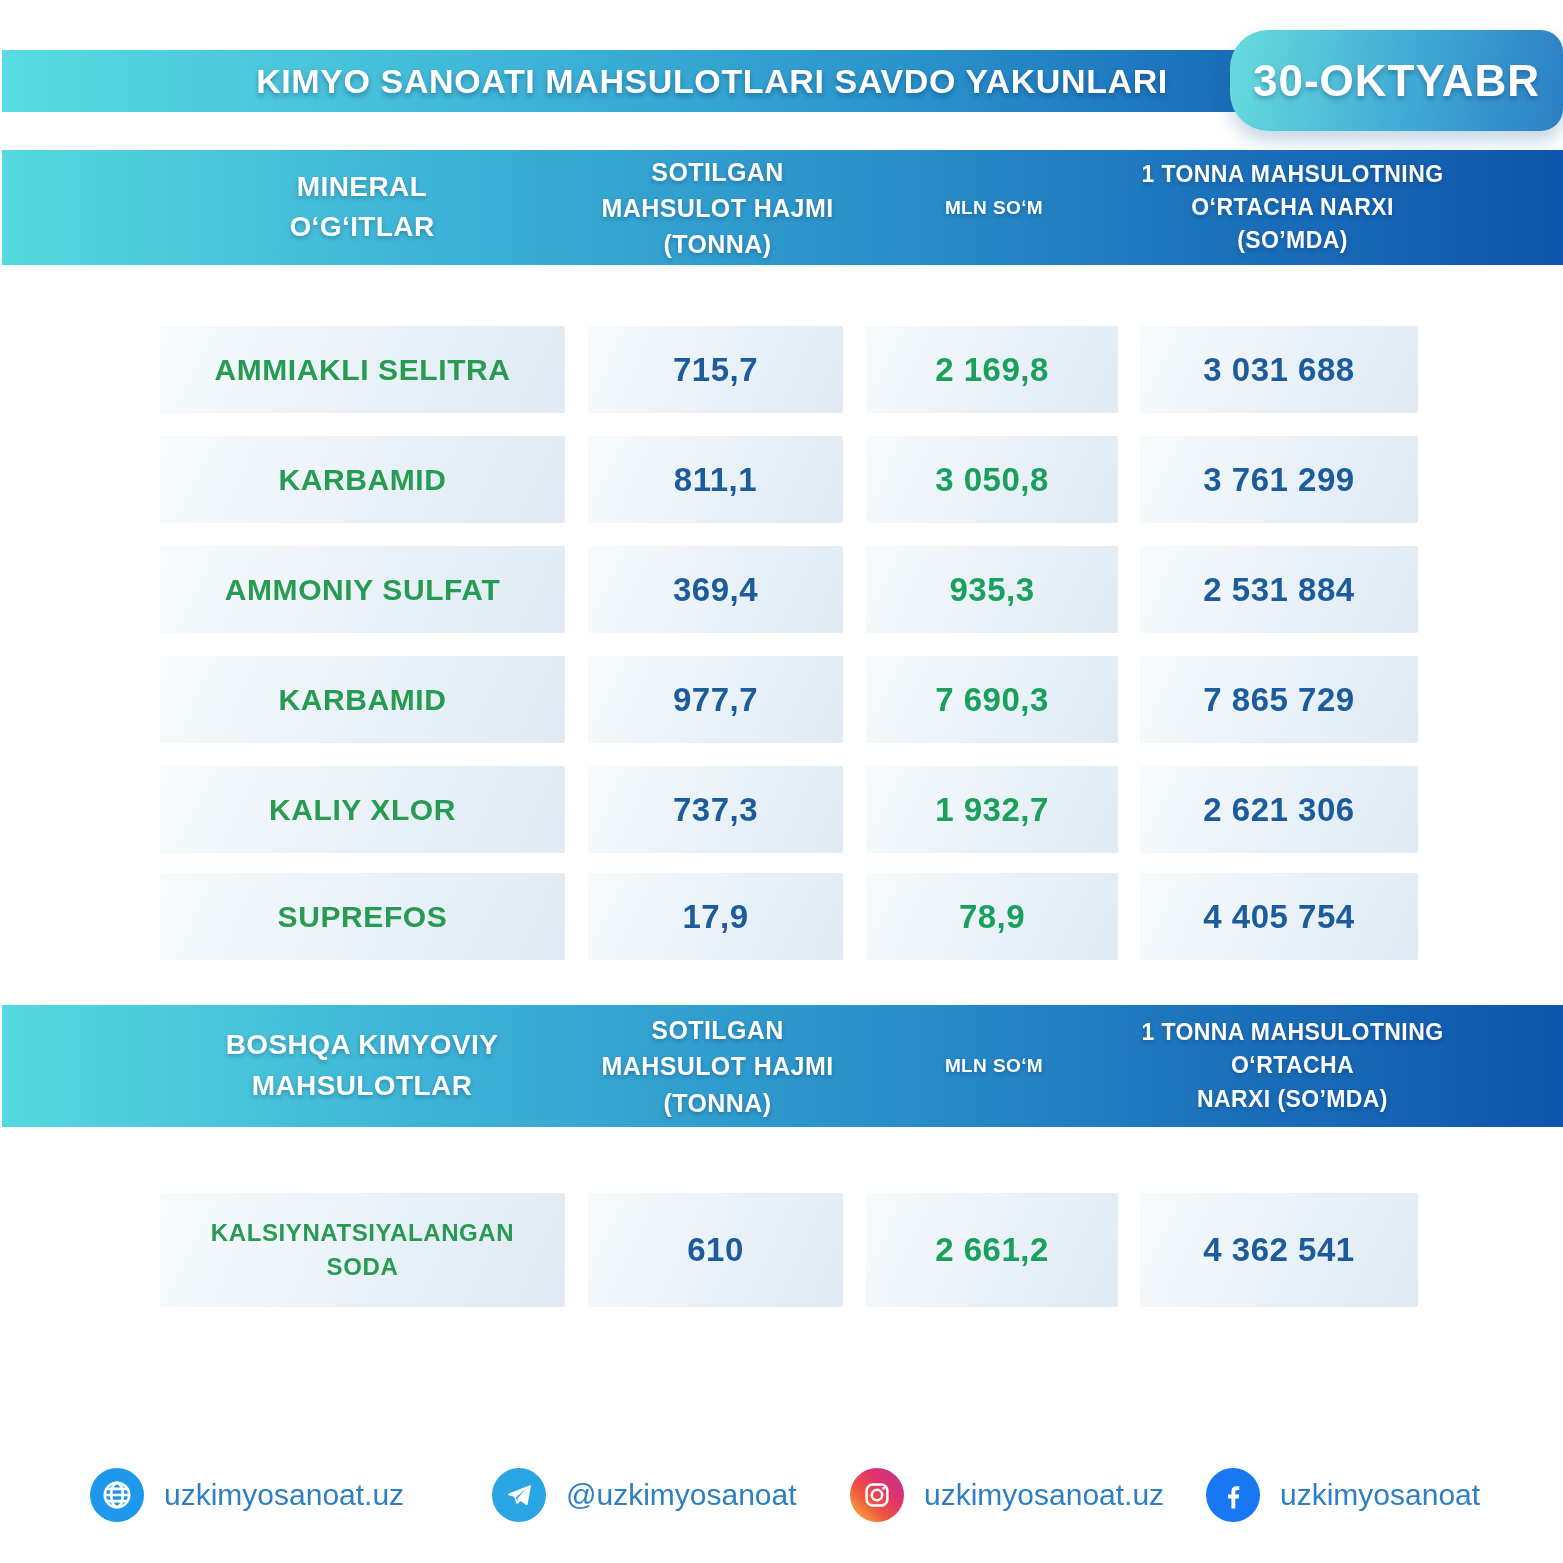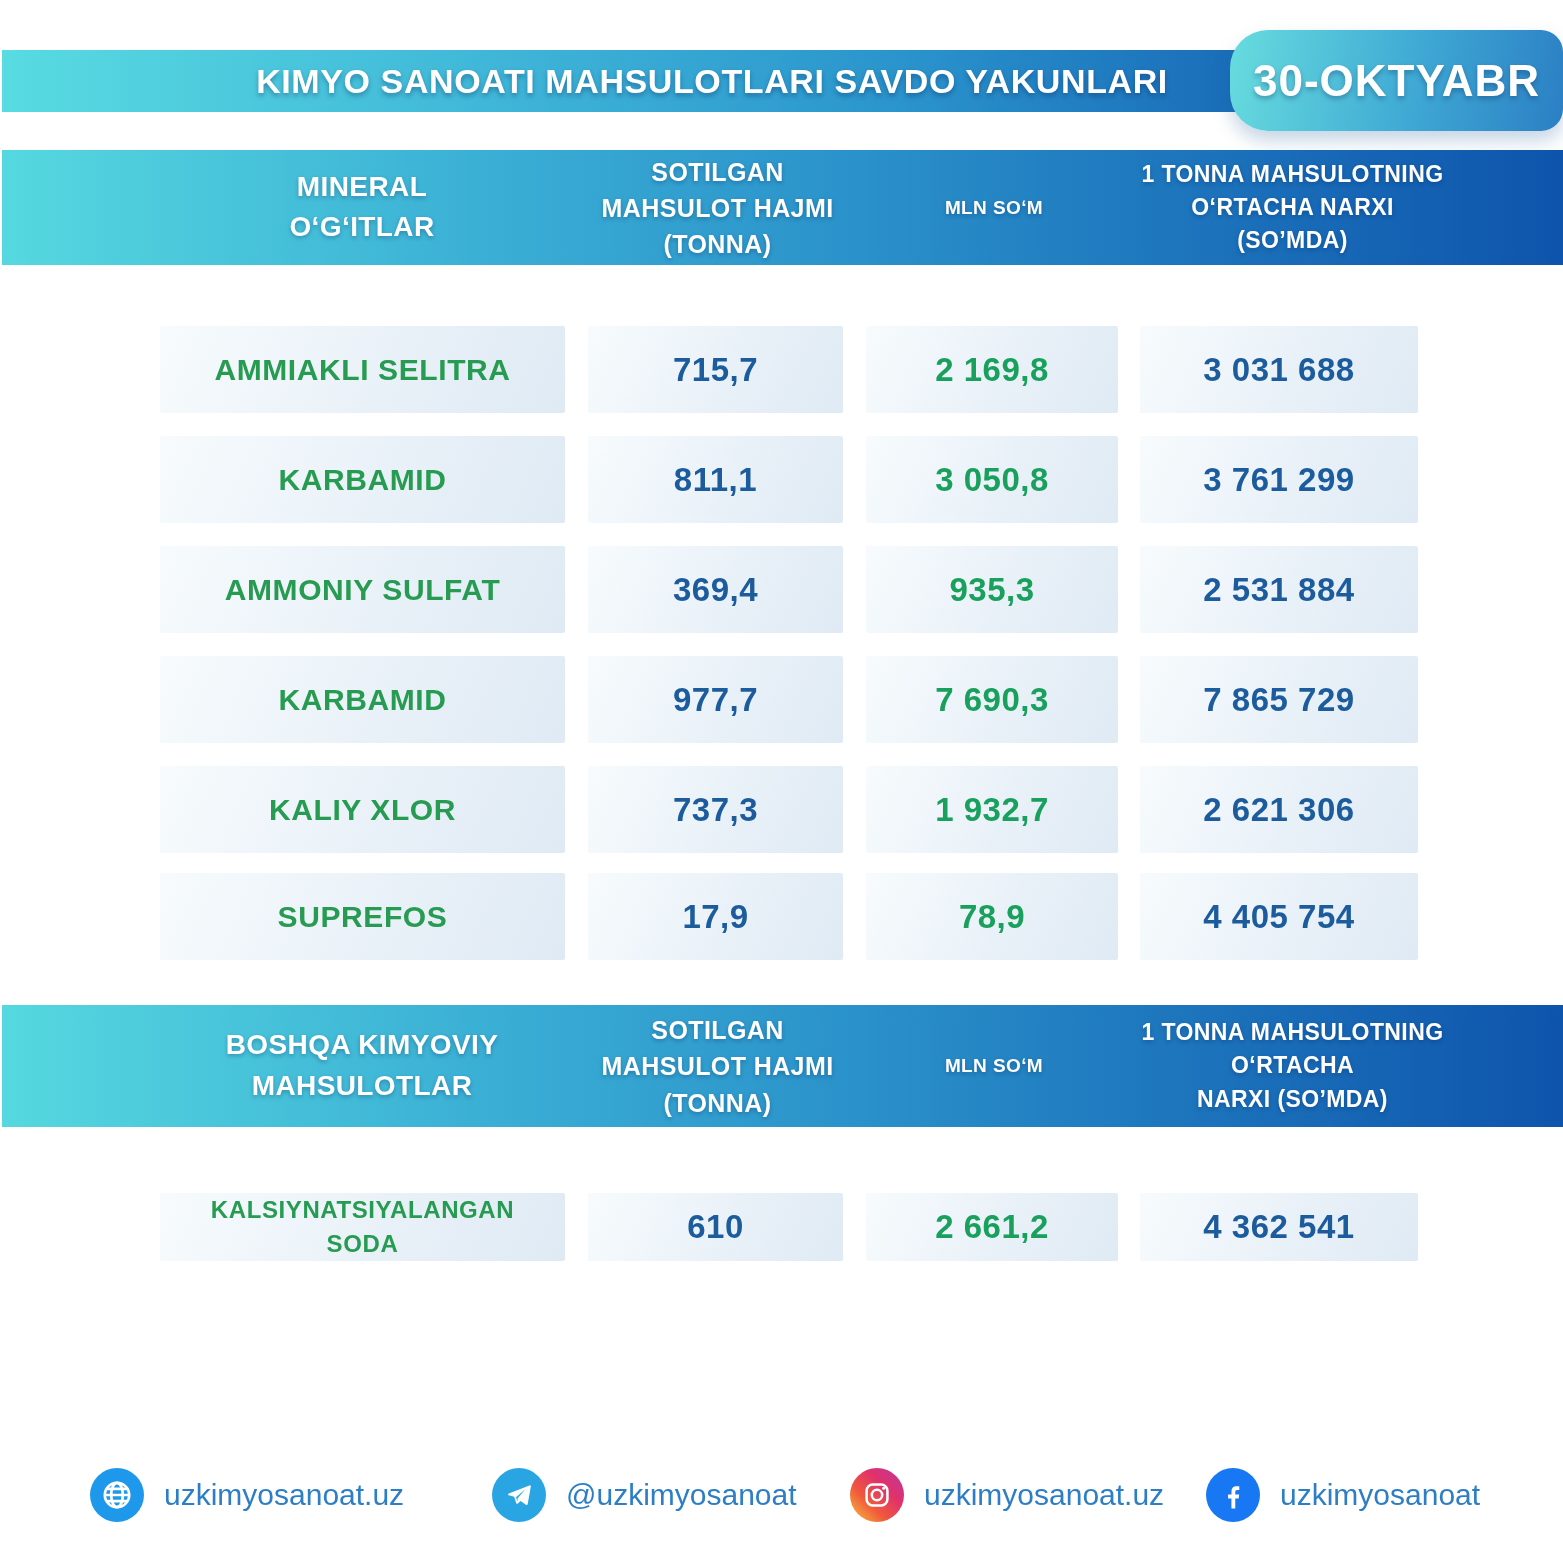--- a/index.html
+++ b/index.html
@@ -51,21 +51,21 @@
   .cell{
     position:absolute;height:87px;border-radius:2px;
     background:linear-gradient(115deg,#f7fbfd 0%,#e9f1f8 55%,#dfeaf4 100%);
     display:flex;align-items:center;justify-content:center;text-align:center;
   }
   .c1{left:160px;width:405px;}
   .c2{left:588px;width:255px;}
   .c3{left:866px;width:252px;}
   .c4{left:1140px;width:278px;}
   .r0{top:326px}.r1{top:436px}.r2{top:546px}.r3{top:656px}.r4{top:766px}.r5{top:873px}
-  .rs{top:1193px;height:68px;}
+  .rs{top:1193px;height:114px;}
   .name{color:#279b51;font-weight:bold;font-size:30px;letter-spacing:.6px;white-space:pre-line;line-height:1.4;}
   .name-small{font-size:24px;}
   .num{font-weight:bold;font-size:33px;letter-spacing:.5px;}
   .blue{color:#1c5c9c;}
   .green{color:#18a05c;}
   
   .f-item{position:absolute;top:1468px;display:flex;align-items:center;gap:20px;}
   .f1{left:90px}.f2{left:492px}.f3{left:850px}.f4{left:1206px}
   .f-label{color:#2d7ec5;font-size:30px;}
   .circle{width:54px;height:54px;border-radius:50%;display:flex;align-items:center;justify-content:center;flex:0 0 auto;}

